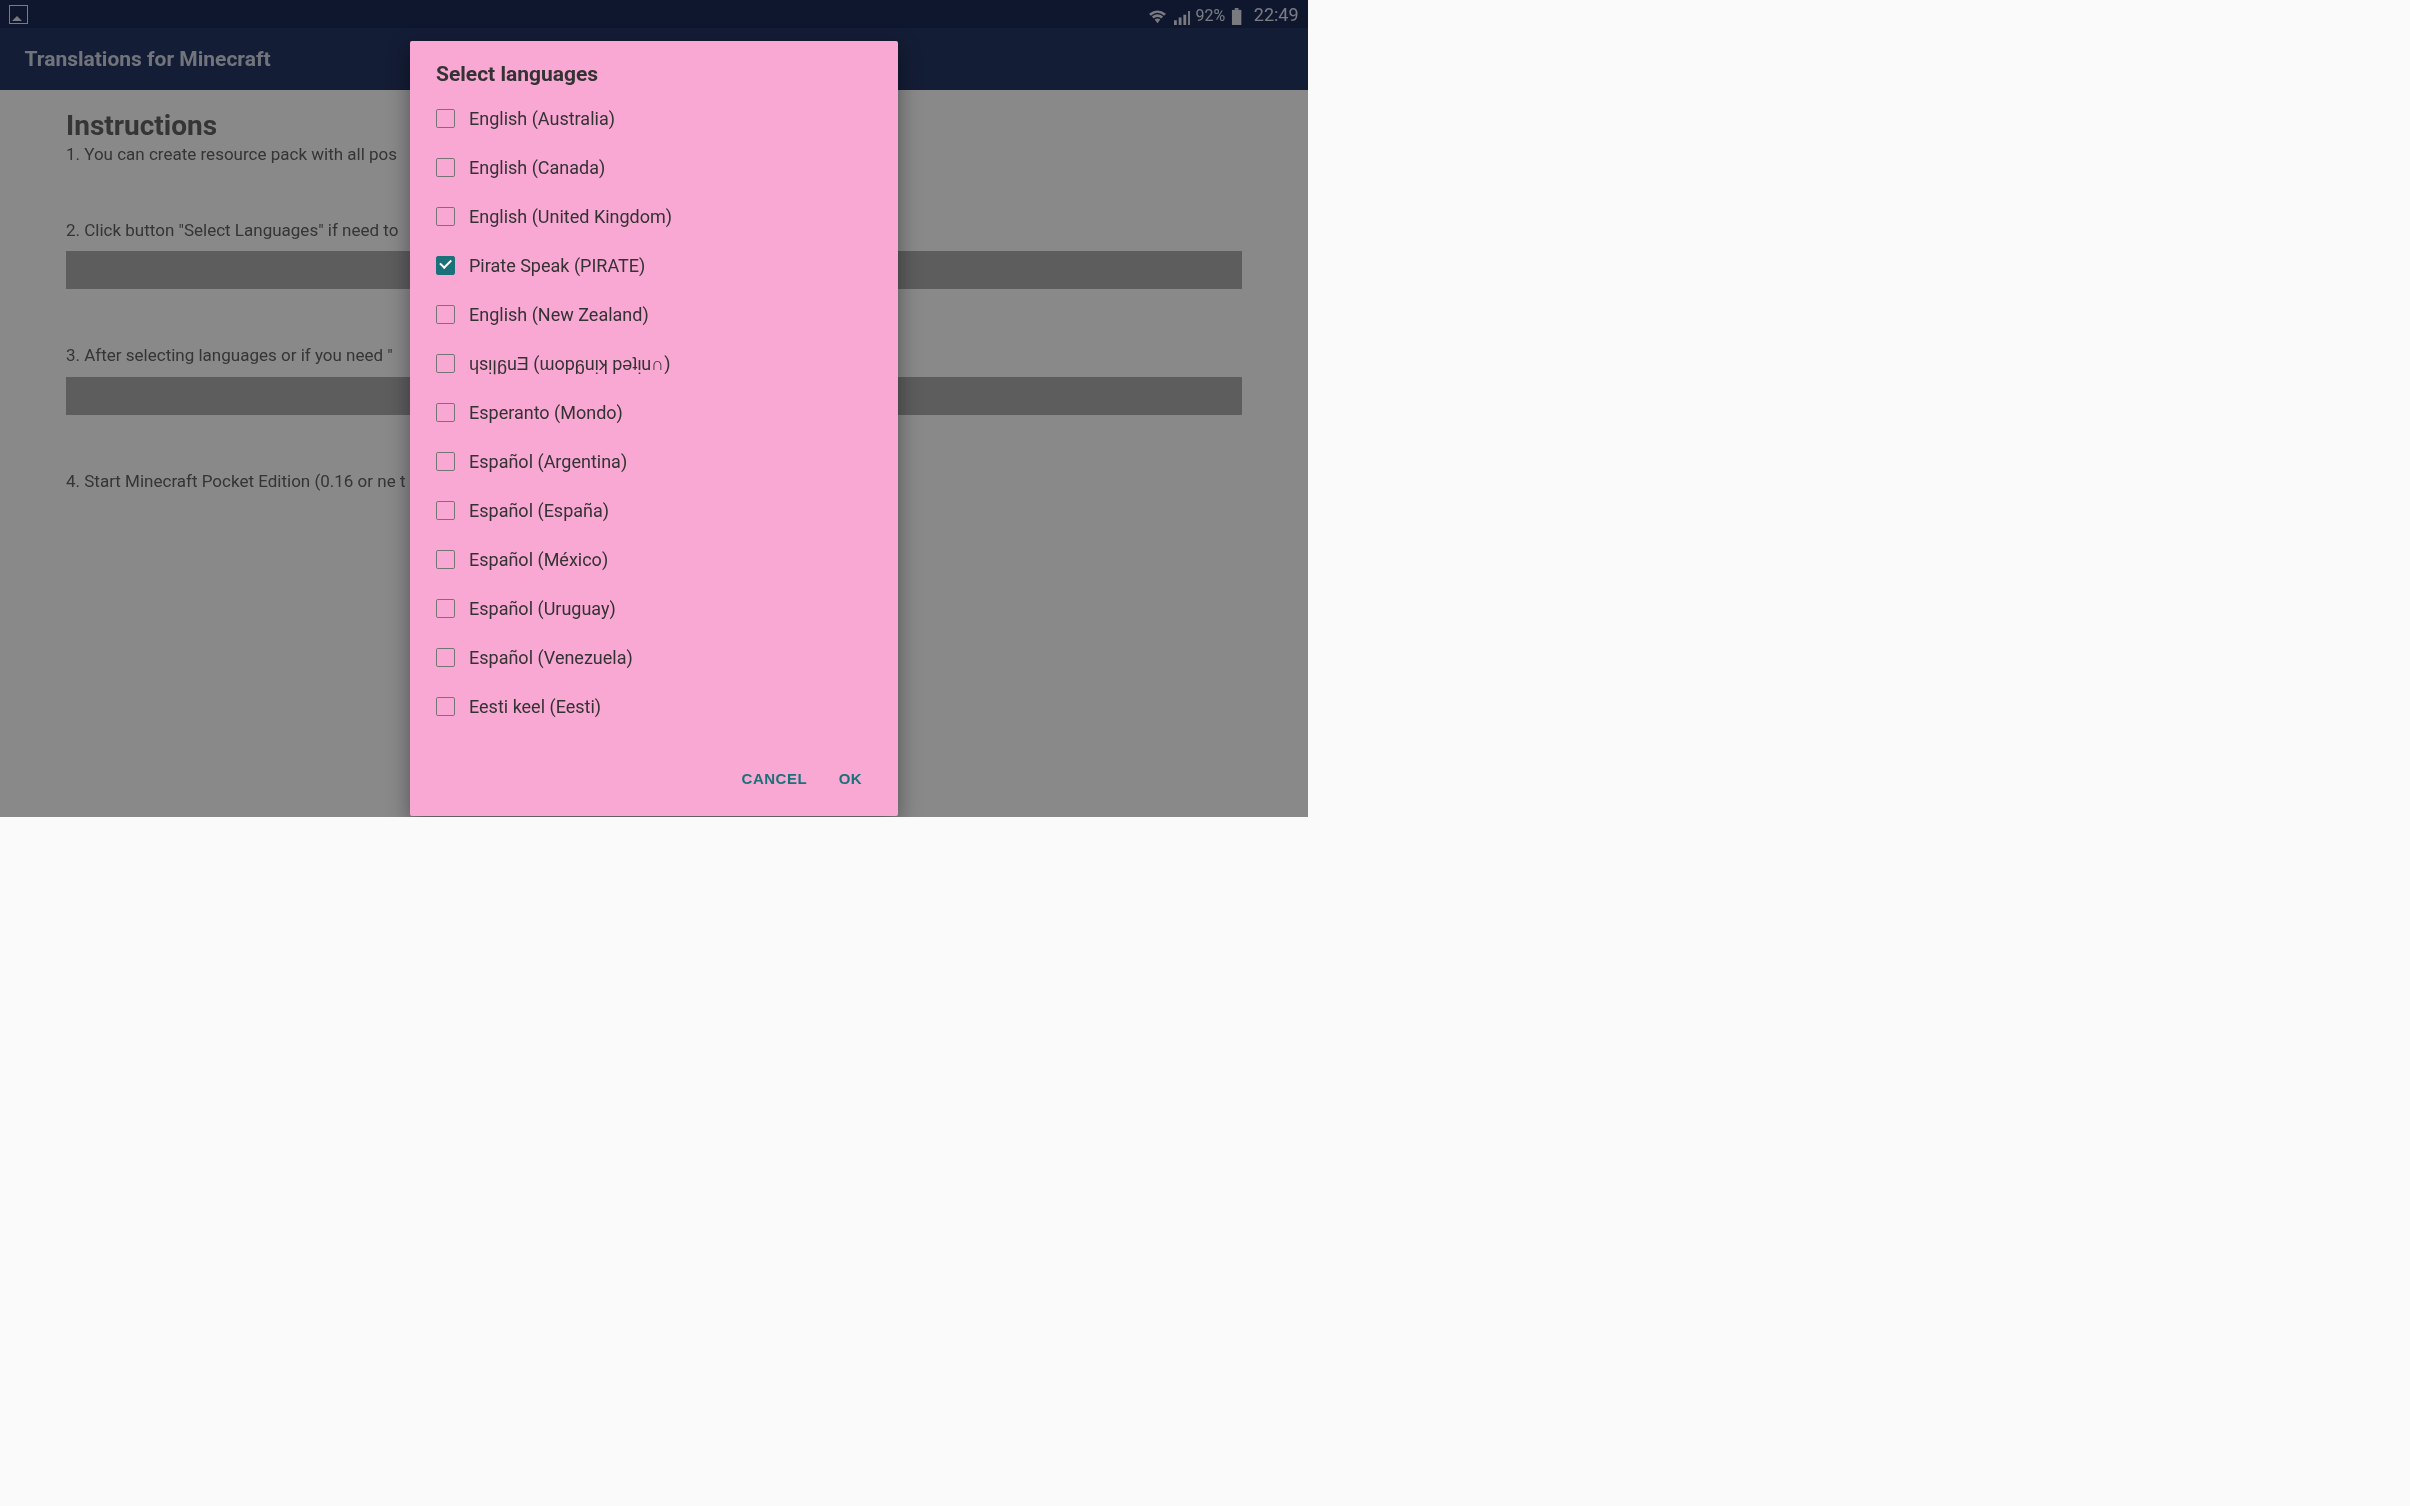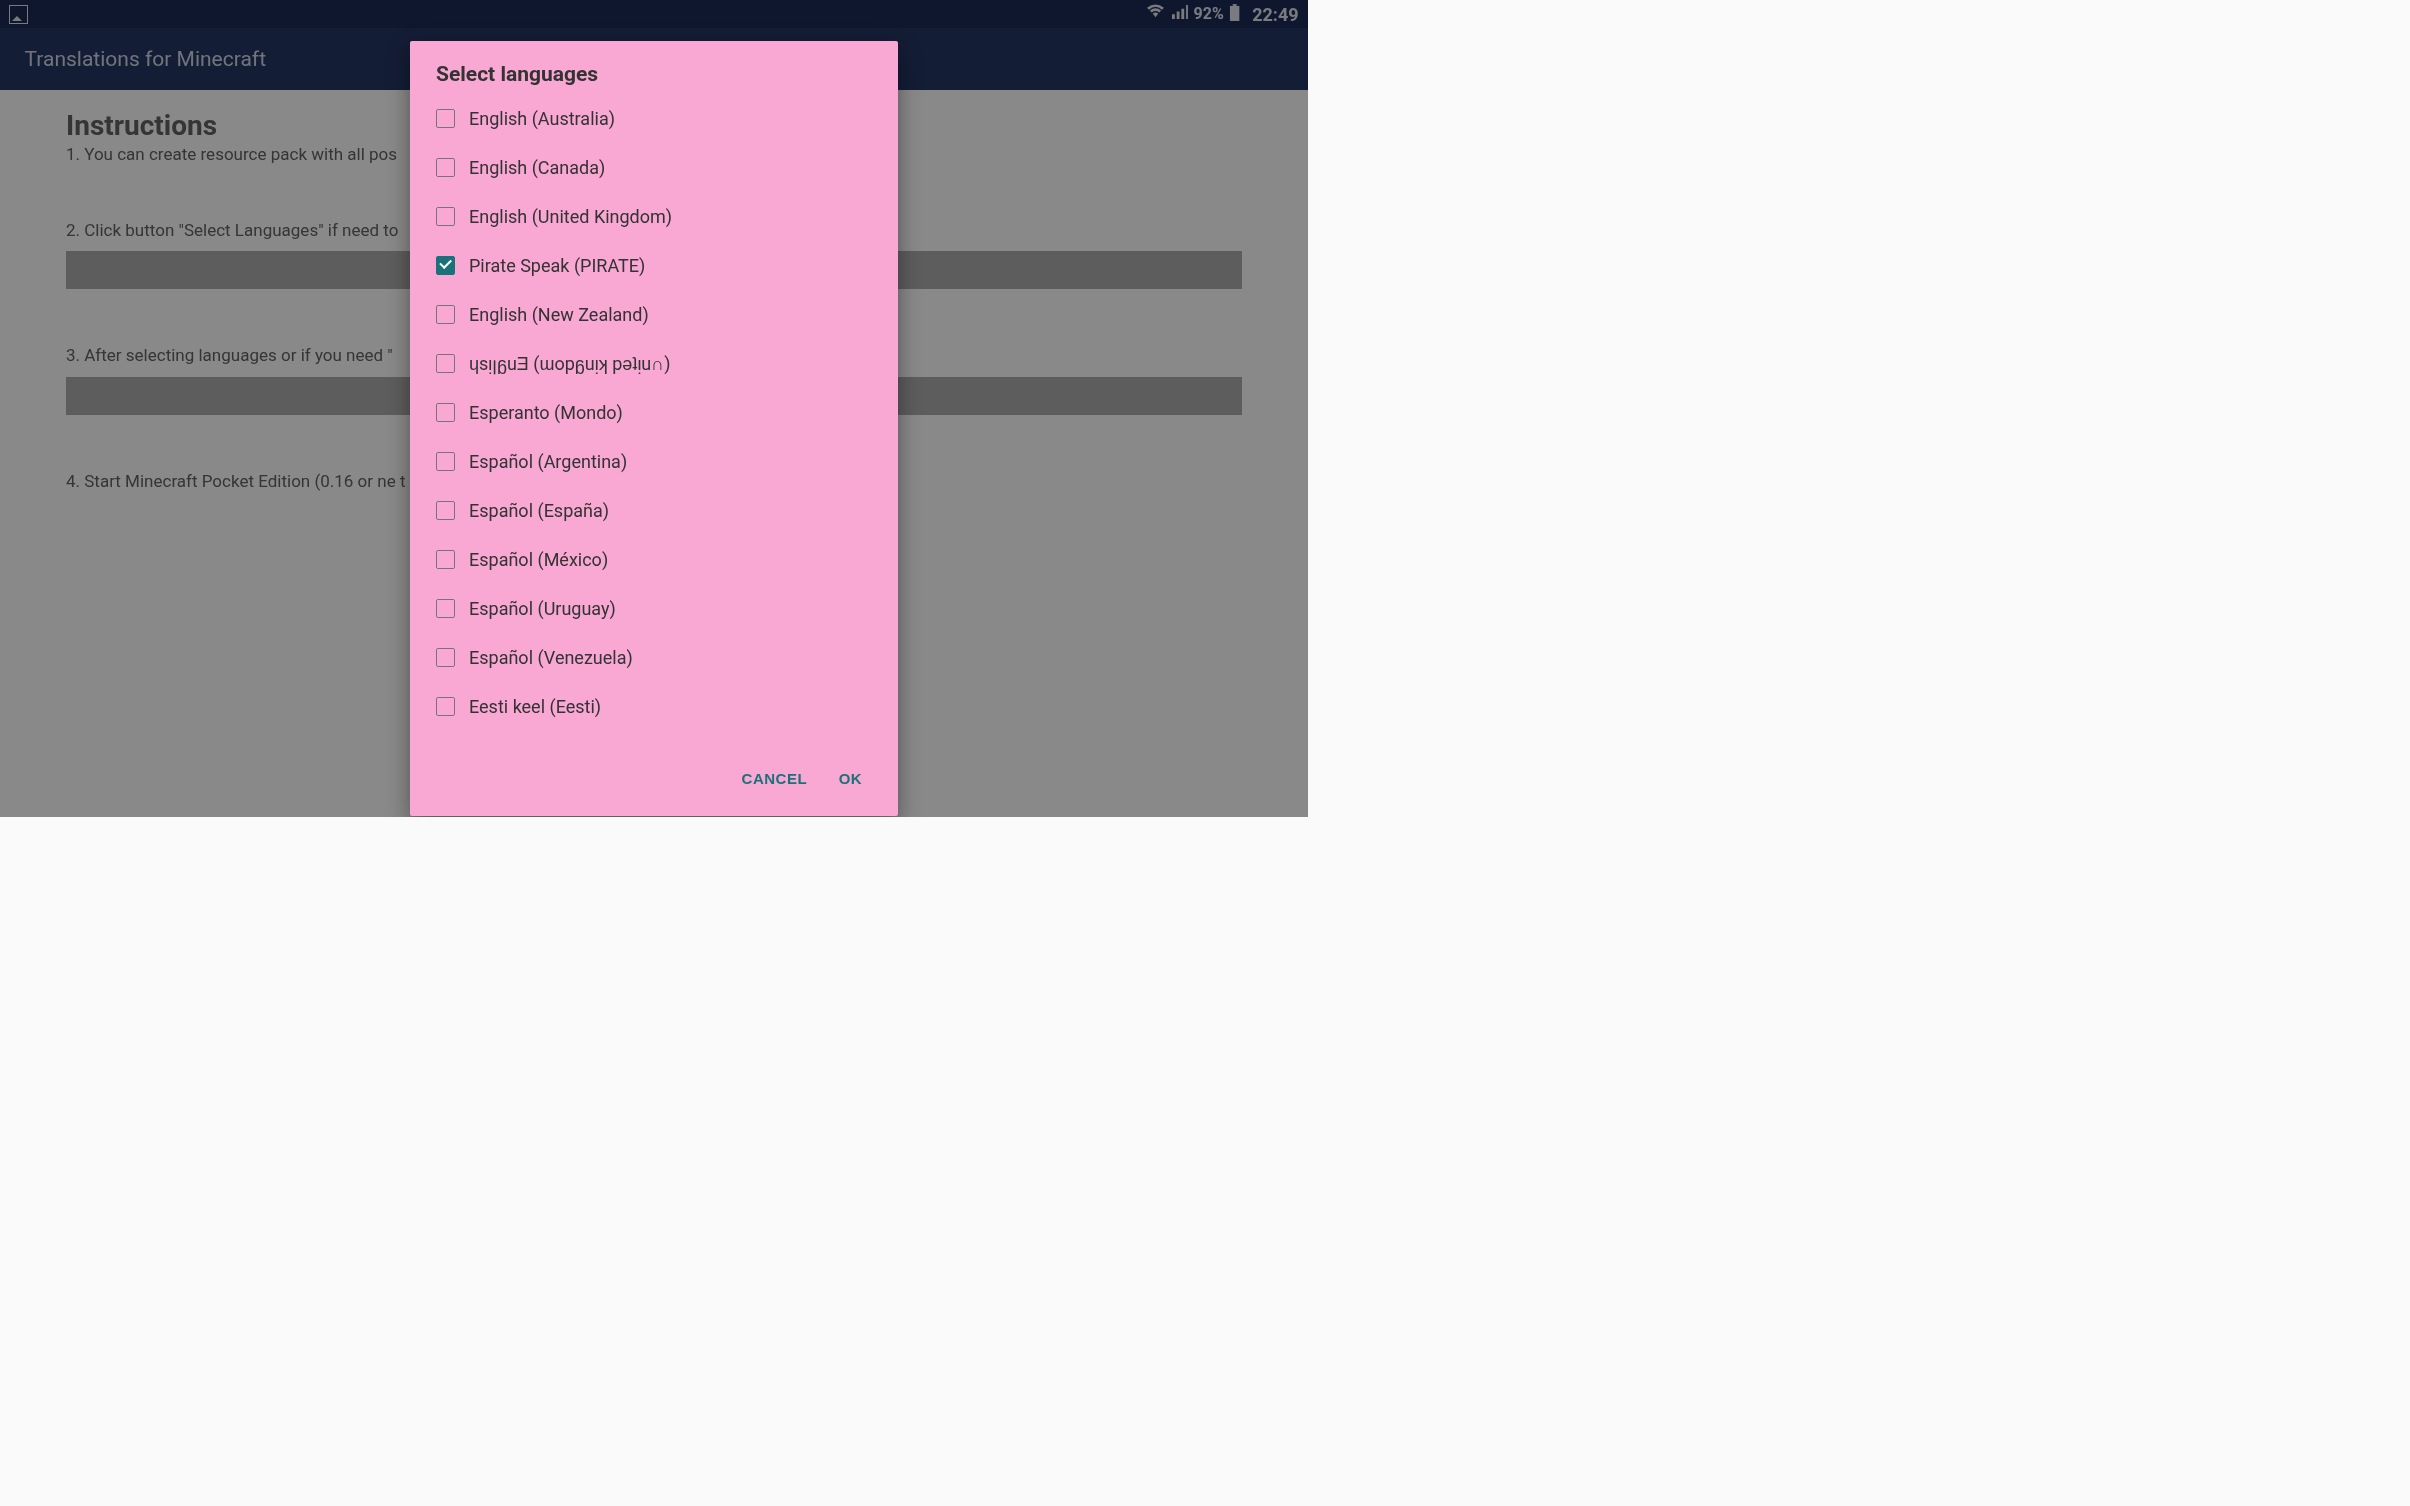--- a/index.html
+++ b/index.html
@@ -24,23 +24,22 @@
       padding: 0 9.4px;
       color: #dde1ea;
       font-size: 16px;
     }
     .status-left {
       display: flex;
       align-items: center;
     }
     .status-right {
       display: flex;
-      align-items: flex-start;
+      align-items: flex-end;
       gap: 5.6px;
-      font-weight: bold;
     }
     .status-icon-box {
       width: 19px;
       height: 19px;
       border: 1.9px solid #dde1ea;
       position: relative;
     }
     .status-icon-box::after {
       content: '';
       position: absolute;
@@ -59,21 +58,21 @@
     .app-bar {
       height: 62px;
       background: #253563;
       display: flex;
       align-items: center;
       padding: 0 24.5px;
     }
     .app-title {
       color: #d0d4e0;
       font-size: 21px;
-      font-weight: 400;
+      font-weight: 700;
     }
     .content {
       padding: 19px 66px;
       color: #616161;
     }
     .instructions-heading {
       font-size: 28px;
       font-weight: 700;
       color: #616161;
       margin-bottom: 2px;

